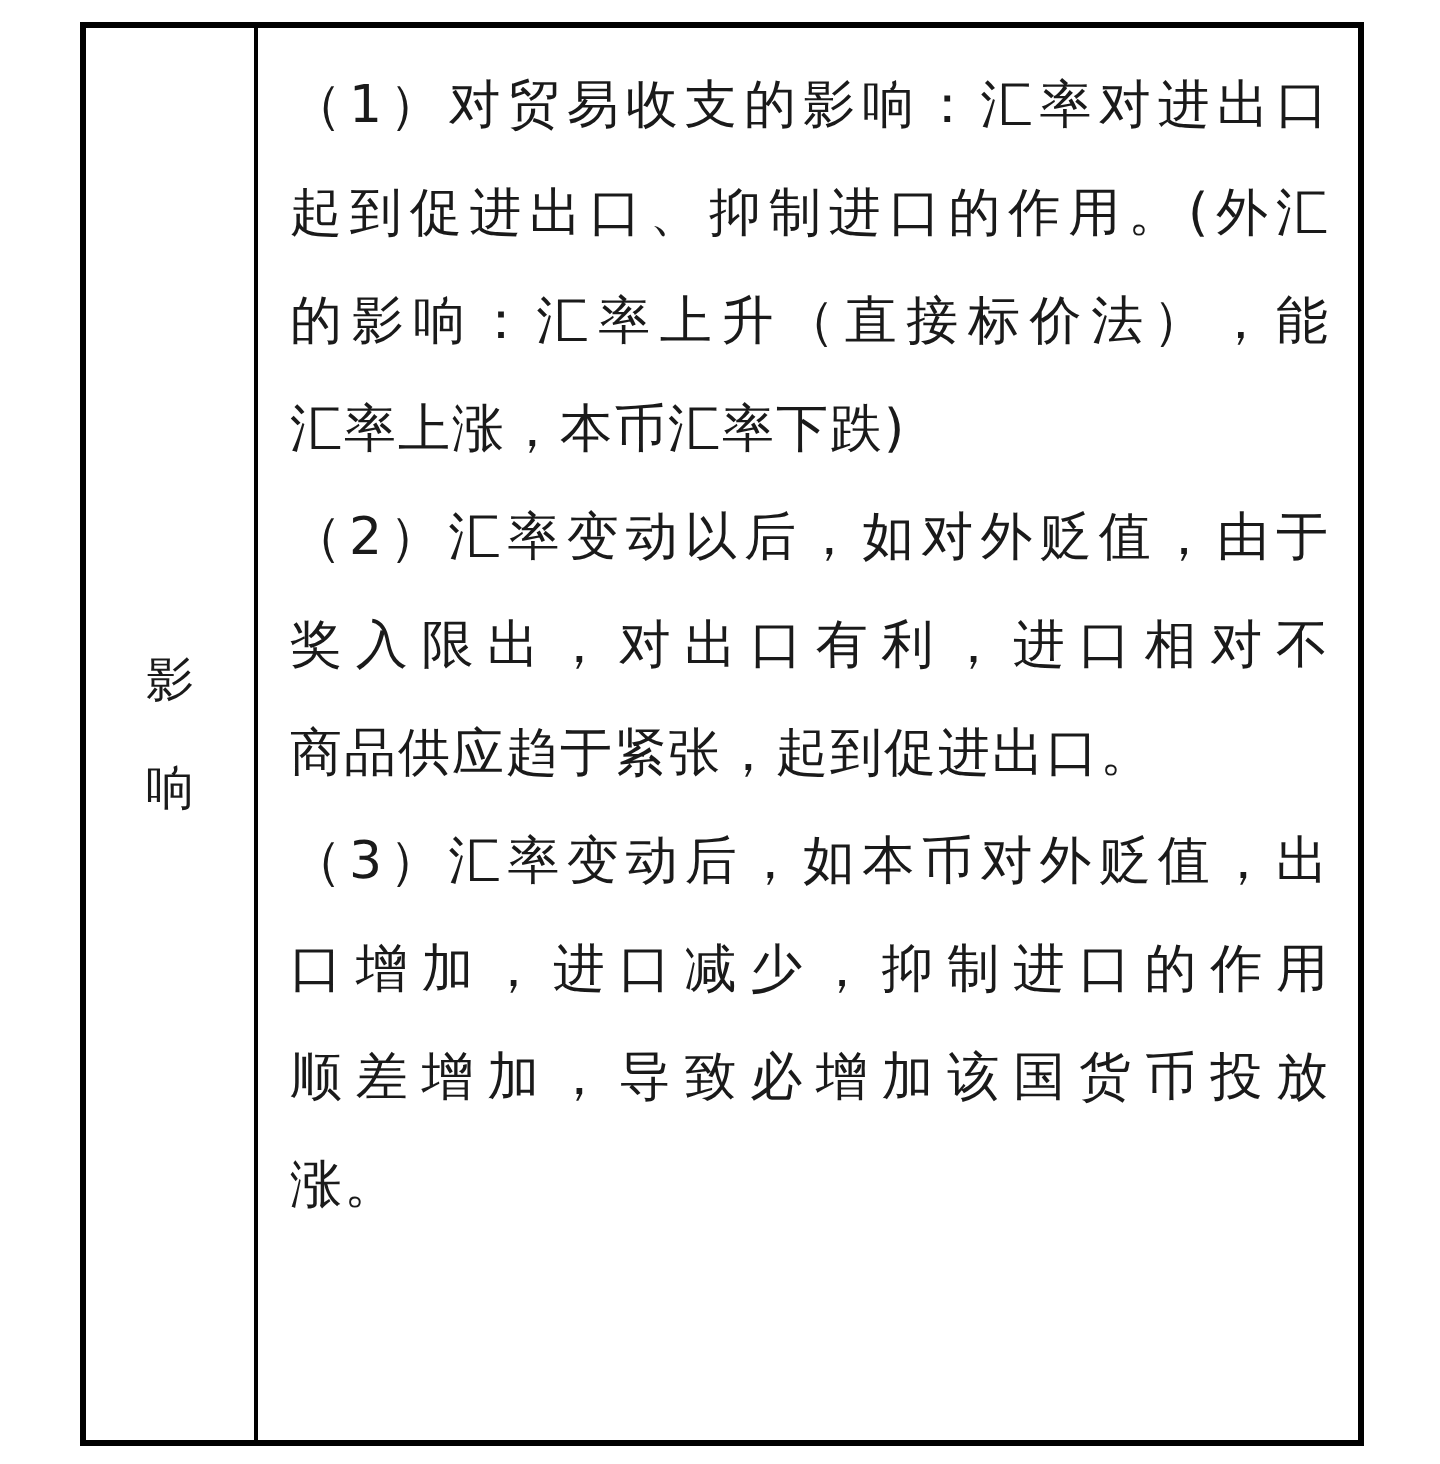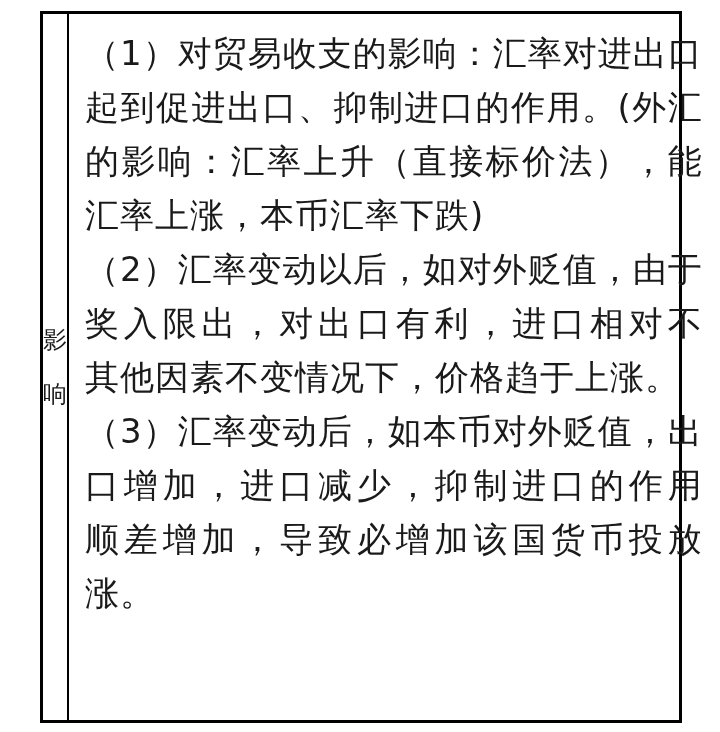--- a/index.html
+++ b/index.html
@@ -33,21 +33,21 @@
       justify-content: center;
       font-size: 24px;
       line-height: 54px;
     }
     .label-char {
       display: block;
     }
     .content-cell {
       flex: 1;
       padding: 12px 14px 0 16px;
-      font-size: 34px;
+      font-size: 26px;
       line-height: 54px;
       letter-spacing: 1px;
     }
     .line {
       display: block;
       white-space: nowrap;
       height: 54px;
     }
     .line.justify {
       text-align: justify;
@@ -62,19 +62,19 @@
     <span class="label-char">影</span>
     <span class="label-char">响</span>
   </div>
   <div class="content-cell">
     <span class="line justify">（1）对贸易收支的影响：汇率对进出口</span>
     <span class="line justify">起到促进出口、抑制进口的作用。(外汇</span>
     <span class="line justify">的影响：汇率上升（直接标价法），能</span>
     <span class="line">汇率上涨，本币汇率下跌)</span>
     <span class="line justify">（2）汇率变动以后，如对外贬值，由于</span>
     <span class="line justify">奖入限出，对出口有利，进口相对不</span>
-    <span class="line">其他因素不变情况下，价格趋于上涨。</span>
+    <span class="line">商品供应趋于紧张，起到促进出口。</span>
     <span class="line justify">（3）汇率变动后，如本币对外贬值，出</span>
     <span class="line justify">口增加，进口减少，抑制进口的作用</span>
     <span class="line justify">顺差增加，导致必增加该国货币投放</span>
     <span class="line">涨。</span>
   </div>
 </div>
 
 </body></html>

